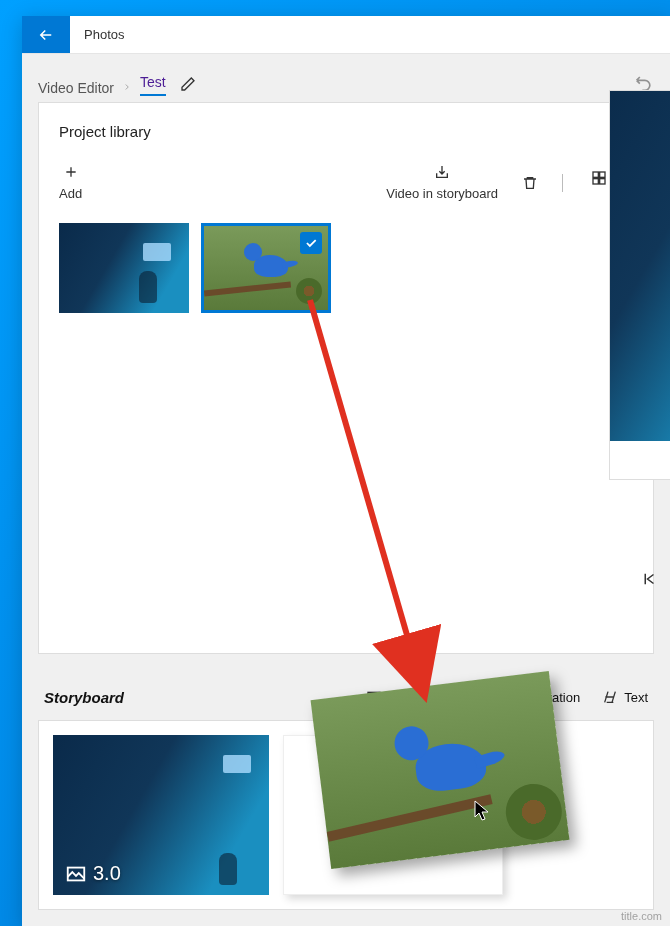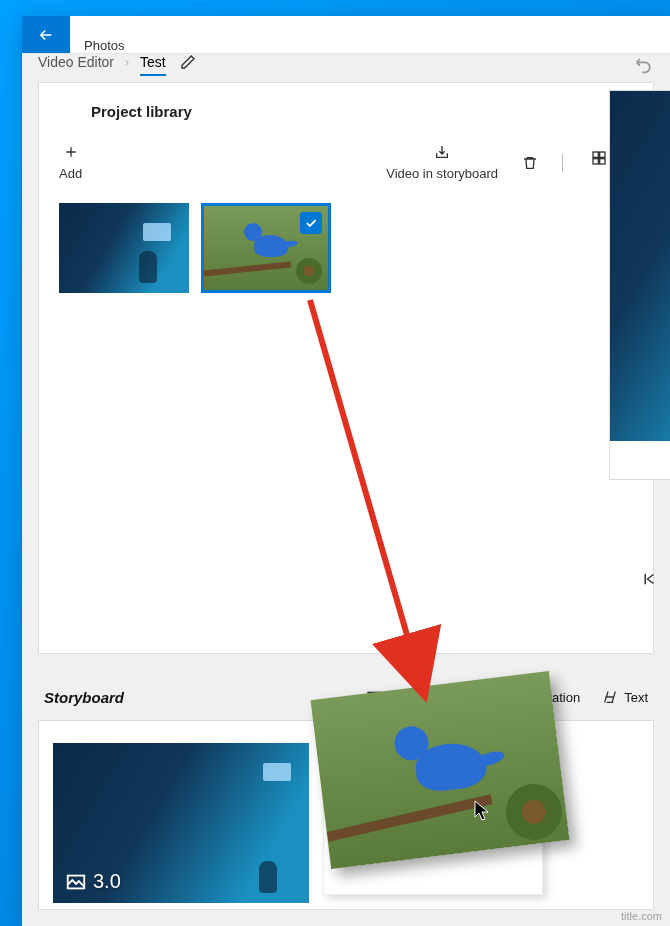--- a/index.html
+++ b/index.html
@@ -1,37 +1,37 @@
 <!DOCTYPE html>
 <html><head>
 <meta charset="utf-8">
 <style>
   * { box-sizing: border-box; margin: 0; padding: 0; font-family: "Segoe UI", Arial, sans-serif; }
   body { background: #0099ff; width: 670px; height: 926px; overflow: hidden; position: relative; }
   .desktop { position: absolute; top: 0; left: 0; right: 0; bottom: 0; background: linear-gradient(135deg,#00a0ff,#0078d4); }
   .window { position: absolute; top: 16px; left: 22px; right: 0; bottom: 0; background: #f0f0f0; box-shadow: 0 4px 20px rgba(0,0,0,.2); display: flex; flex-direction: column; }
 
-  .titlebar { height: 38px; background: #fff; display: flex; align-items: flex-end; border-bottom: 1px solid #e5e5e5; }
+  .titlebar { height: 38px; background: #fff; display: flex; align-items: center; border-bottom: 1px solid #e5e5e5; }
   .back-btn { width: 48px; height: 100%; background: #0078d4; display: flex; align-items: center; justify-content: center; cursor: pointer; }
   .back-btn svg { stroke: #fff; }
   .titlebar .app-title { padding-left: 14px; font-size: 13px; color: #333; }
 
-  .breadcrumb-row { height: 28px; background: #f0f0f0; display: flex; align-items: flex-start; padding: 0 16px; }
+  .breadcrumb-row { height: 48px; background: #f0f0f0; display: flex; align-items: flex-end; padding: 6px 16px; }
   .breadcrumb-row .crumb { font-size: 14px; color: #555; cursor: pointer; }
   .breadcrumb-row .sep { margin: 0 8px; color: #999; }
-  .breadcrumb-row .crumb.active { color: #000000; border-bottom: 2px solid #0078d4; padding-bottom: 4px; }
+  .breadcrumb-row .crumb.active { color: #4c1d95; border-bottom: 2px solid #0078d4; padding-bottom: 4px; }
   .rename-btn { margin-left: 14px; cursor: pointer; }
   .spacer { flex: 1; }
   .undo-btn { cursor: pointer; opacity: .6; }
 
   .body { flex: 1; padding: 0 16px 16px 16px; display: flex; flex-direction: column; gap: 18px; overflow: hidden; }
 
   .panel { background: #fff; border: 1px solid #ddd; padding: 20px; position: relative; }
   .panel.library { flex: 1; display: flex; flex-direction: column; }
-  .panel-title { font-size: 15px; font-weight: 700; color: #222; margin-left: 32px; }
+  .panel-title { font-size: 15px; font-weight: 400; color: #222; }
   .collapse-btn { position: absolute; top: 20px; right: 20px; cursor: pointer; color: #0078d4; }
 
   .toolbar { display: flex; align-items: center; gap: 24px; margin-top: 24px; font-size: 13px; color: #333; }
   .toolbar .tbtn { display: flex; align-items: center; gap: 6px; cursor: pointer; flex-direction: column; }
   .toolbar .divider { width: 1px; height: 18px; background: #bbb; }
   .grid-switch { display: flex; gap: 10px; margin-left: 4px; }
   .grid-switch .grid-icon { cursor: pointer; padding-bottom: 4px; }
   .grid-switch .grid-icon.active { border-bottom: 2px solid #0078d4; }
 
   .thumbs { display: flex; gap: 12px; margin-top: 22px; }
@@ -56,21 +56,21 @@
   .preview .vid1-art { width: 200px; height: 360px; margin: -10px -20px; }
   .prev-btn { position: absolute; top: 570px; right: 12px; cursor: pointer; color: #333; }
 
   .storyboard { padding: 16px 0 0 0; }
   .story-header { display: flex; align-items: center; gap: 22px; font-size: 13px; color: #111; padding: 0 6px 14px; }
   .story-header .section-title { font-size: 15px; font-weight: 600; flex: 1; font-style: italic; }
   .story-header .sbtn { display: flex; align-items: center; gap: 6px; cursor: pointer; }
   .story-header .sdivider { width: 1px; height: 18px; background: #bbb; }
 
   .story-strip { background: #fff; border: 1px solid #ddd; padding: 14px; display: flex; gap: 14px; height: 190px; }
-  .story-clip { width: 256px; height: 100%; position: relative; margin-top: 8px; }
+  .story-clip { width: 216px; height: 100%; position: relative; }
   .story-clip .vid1-art { width: 100%; height: 100%; }
   .story-clip .duration { position: absolute; bottom: 10px; left: 12px; color: #fff; font-size: 20px; font-weight: 300; display: flex; align-items: center; gap: 6px; text-shadow: 0 1px 3px rgba(0,0,0,.5); }
   .placeholder { width: 220px; height: 100%; background: #fff; box-shadow: inset 0 0 0 1px #eee, 4px 4px 8px rgba(0,0,0,.15); }
 
   
   .drag-img { position: absolute; top: 685px; left: 320px; width: 240px; height: 170px; transform: rotate(-7deg); box-shadow: 6px 8px 14px rgba(0,0,0,.35); cursor: move; z-index: 50; }
   .drag-img .bird-art { width: 100%; height: 100%; }
   .drag-img .bird-body { width: 70px; height: 46px; }
   .drag-img .bird-body::before { width: 34px; height: 34px; left: -18px; top: -22px; }
   .drag-img .bird-body::after { width: 30px; height: 12px; right: -20px; top: 14px; }

